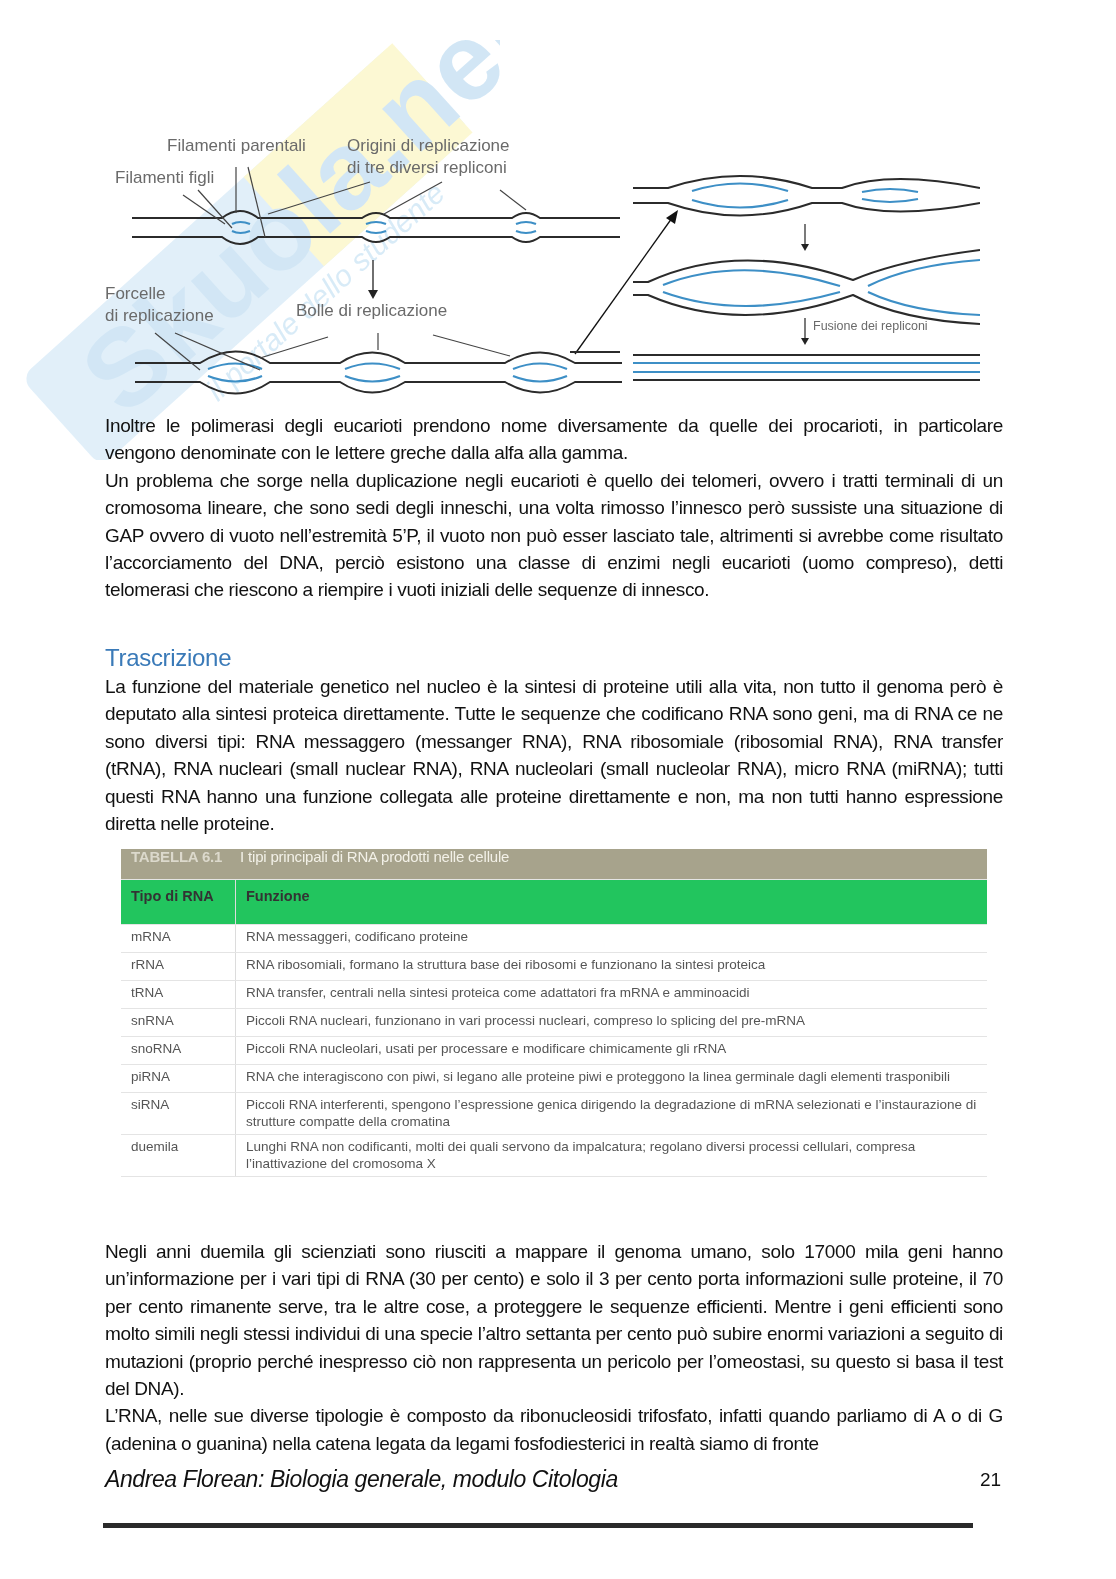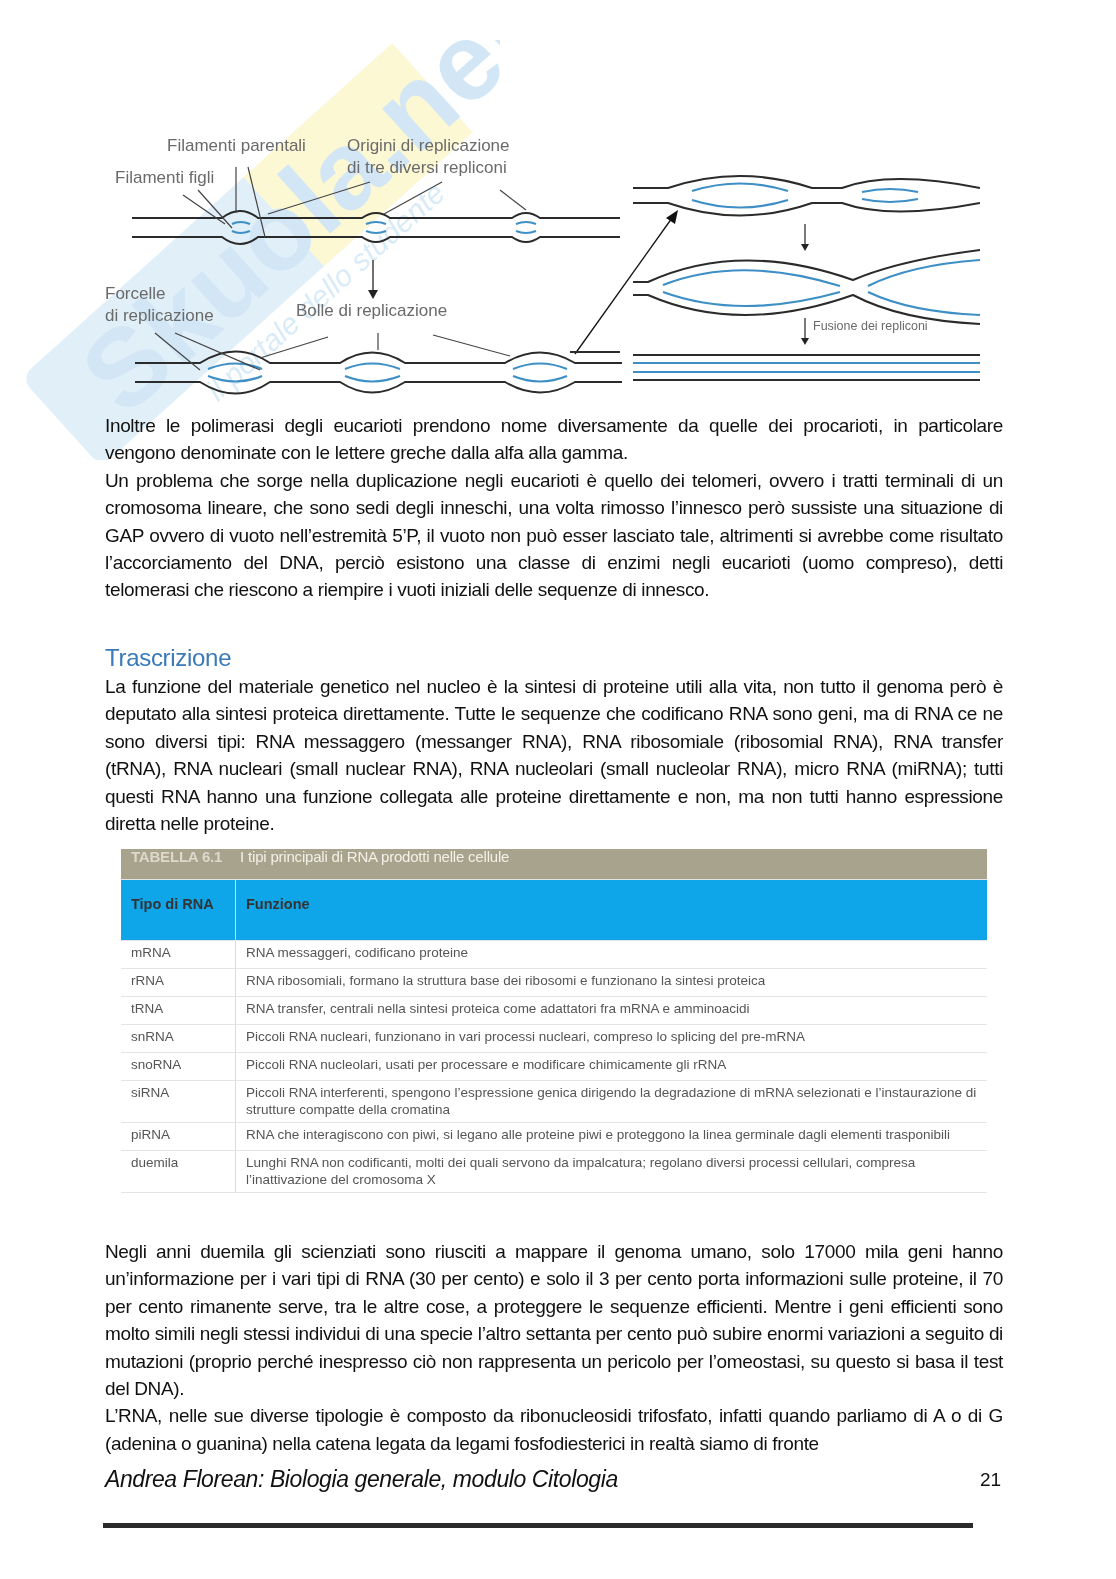--- a/index.html
+++ b/index.html
@@ -19,21 +19,21 @@
   .section-heading { position: absolute; left: 105px; top: 644px; font-size: 24px; color: #3a7ab8;
                      font-family: "Liberation Sans", "DejaVu Sans", sans-serif; font-weight: normal; margin: 0; letter-spacing: -0.3px; }
   .p2 { top: 673px; }
   .p3 { top: 1238px; }
 
   .rna-table { position: absolute; left: 121px; top: 849px; width: 866px; border-collapse: collapse;
                font-family: "Liberation Sans", "DejaVu Sans", sans-serif; font-size: 13.5px; color: #555; }
   .rna-table .caption-row td { background: #a7a38c; color: #f3f1e8; height: 30px; padding: 0 10px;
                                font-size: 15px; letter-spacing: -0.2px; }
   .rna-table .caption-row .tab-num { font-weight: bold; color: #dcd9cc; margin-right: 14px; text-align: right; }
-  .rna-table .head-row td { background: #0ea5e9; color: #333; font-weight: bold; height: 28px; padding: 16px 10px; font-size: 14.5px; }
+  .rna-table .head-row td { background: #22c55e; color: #333; font-weight: bold; height: 28px; padding: 8px 10px; font-size: 14.5px; }
   .rna-table td { border-bottom: 1px solid #e4e4e4; padding: 4px 10px; vertical-align: top; line-height: 16.5px; }
   .rna-table td.col-type { width: 94px; border-right: 1px solid #dcdcdc; }
   .rna-table tr.data-row td { height: 19px; }
 
   .footer-title { position: absolute; left: 105px; top: 1466px; font-size: 23px; font-style: italic; color: #111;
                   font-family: "Liberation Sans", "DejaVu Sans", sans-serif; letter-spacing: -0.4px; }
   .page-number { position: absolute; left: 980px; top: 1469px; font-size: 19px; color: #111;
                  font-family: "Liberation Sans", "DejaVu Sans", sans-serif; }
   .footer-rule { position: absolute; left: 103px; top: 1523px; width: 870px; height: 5px; background: #2a2a2a; }
 </style>
@@ -191,26 +191,26 @@
   </tr>
   <tr class="data-row">
     <td class="col-type">snRNA</td>
     <td>Piccoli RNA nucleari, funzionano in vari processi nucleari, compreso lo splicing del pre-mRNA</td>
   </tr>
   <tr class="data-row">
     <td class="col-type">snoRNA</td>
     <td>Piccoli RNA nucleolari, usati per processare e modificare chimicamente gli rRNA</td>
   </tr>
   <tr class="data-row">
+    <td class="col-type">piRNA</td>
+    <td>RNA che interagiscono con piwi, si legano alle proteine piwi e proteggono la linea germinale dagli elementi trasponibili</td>
+  </tr>
+  <tr class="data-row">
     <td class="col-type">siRNA</td>
     <td>Piccoli RNA interferenti, spengono l’espressione genica dirigendo la degradazione di mRNA selezionati e l’instaurazione di strutture compatte della cromatina</td>
-  </tr>
-  <tr class="data-row">
-    <td class="col-type">piRNA</td>
-    <td>RNA che interagiscono con piwi, si legano alle proteine piwi e proteggono la linea germinale dagli elementi trasponibili</td>
   </tr>
   <tr class="data-row">
     <td class="col-type">duemila</td>
     <td>Lunghi RNA non codificanti, molti dei quali servono da impalcatura; regolano diversi processi cellulari, compresa l’inattivazione del cromosoma X</td>
   </tr>
 </tbody>
   </table>
 
 <div class="body-text p3">
   <p>Negli anni duemila gli scienziati sono riusciti a mappare il genoma umano, solo 17000 mila geni hanno un’informazione per i vari tipi di RNA (30 per cento) e solo il 3 per cento porta informazioni sulle proteine, il 70 per cento rimanente serve, tra le altre cose, a proteggere le sequenze efficienti. Mentre i geni efficienti sono molto simili negli stessi individui di una specie l’altro settanta per cento può subire enormi variazioni a seguito di mutazioni (proprio perché inespresso ciò non rappresenta un pericolo per l’omeostasi, su questo si basa il test del DNA).</p>

